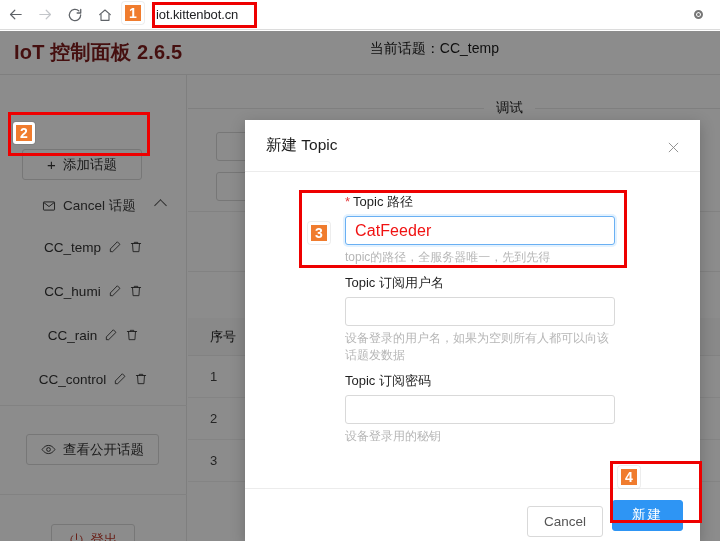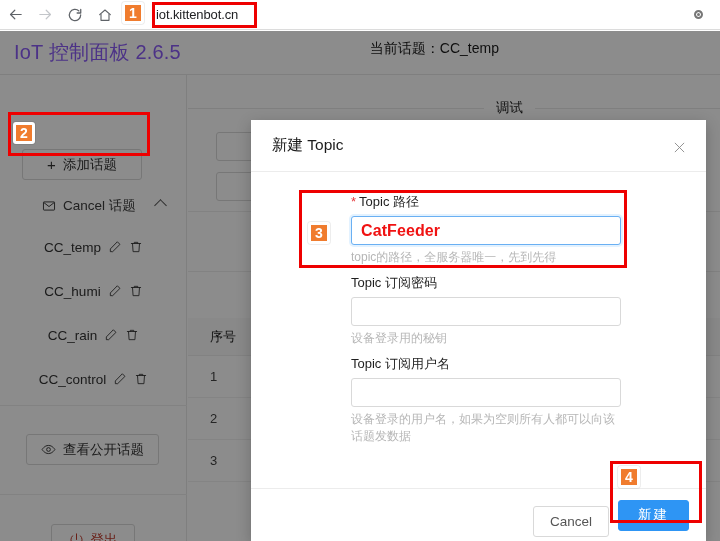--- a/index.html
+++ b/index.html
@@ -58,21 +58,21 @@
     background: rgba(0,0,0,0.45); z-index: 40; pointer-events: none;
   }
 
   
   .app-header {
     position: absolute; left: 0; top: 0; width: 720px; height: 44px;
     background: #fff; border-bottom: 1px solid #e8e8e8;
   }
   .app-title {
     position: absolute; left: 14px; top: 8px;
-    font-size: 20px; color: #8b5cf6; font-weight: 400; letter-spacing: .2px;
+    font-size: 20px; color: #7f1d1d; font-weight: 700; letter-spacing: .2px;
   }
   .current-topic {
     position: absolute; right: 221px; top: 9px;
     font-size: 14px; color: #1b1b1b; white-space: nowrap;
   }
   .current-topic b { font-weight: 400; }
 
   
   .sidebar {
     position: absolute; left: 0; top: 44px; width: 187px; height: 466px;
@@ -163,21 +163,21 @@
   }
   .tbl-row {
     height: 42px; display: flex; align-items: center;
     border-bottom: 1px solid #f0f0f0;
     font-size: 13px; color: #444;
   }
   .cell-idx { width: 70px; padding-left: 22px; }
 
   
   .modal {
-    position: absolute; left: 251px; top: 89px;
+    position: absolute; left: 245px; top: 89px;
     width: 455px; height: 421px;
     background: #fff; z-index: 60;
     box-shadow: 0 4px 14px rgba(0,0,0,.22);
   }
   .modal-head {
     position: relative; height: 52px;
     border-bottom: 1px solid #ececec;
     display: flex; align-items: center; padding-left: 21px;
   }
   .modal-title { font-size: 15.5px; color: #1b1b1b; font-weight: 400; }
@@ -196,21 +196,21 @@
   .field-input {
     width: 270px; height: 29px;
     border: 1px solid #d9d9d9; border-radius: 3px; background: #fff;
     padding: 0 9px; font-size: 13px; color: #333;
     display: flex; align-items: center;
   }
   .field-input.focused {
     border-color: #6ab0f3; box-shadow: 0 0 0 2px rgba(24,144,255,.12);
   }
   .input-value-hl {
-    color: #f01212; font-weight: 700; font-size: 16px; letter-spacing: .1px;
+    color: #f01212; font-weight: 400; font-size: 16px; letter-spacing: .1px;
   }
   .field-hint {
     font-size: 12px; color: #b6b6b6; margin-top: 4px; line-height: 17px;
     width: 272px;
   }
   .field-block { margin-bottom: 9px; }
 
   .modal-foot {
     position: absolute; left: 0; right: 0; bottom: 0; height: 53px;
     border-top: 1px solid #ececec;
@@ -458,35 +458,35 @@
           <div class="field-label">
             <span class="req-star">*</span><span>Topic 路径</span>
           </div>
           <div class="field-input focused">
             <span class="input-value-hl">CatFeeder</span>
           </div>
           <div class="field-hint">topic的路径，全服务器唯一，先到先得</div>
         </div>
 
         <div class="field-block">
+          <div class="field-label">Topic 订阅用户名</div>
+          <div class="field-input" title="">
+            <span></span>
+          </div>
+          <div class="field-hint">设备登录的用户名，如果为空则所有人都可以向该话题发数据</div>
+        </div>
+
+        <div class="field-block">
           <div class="field-label">Topic 订阅密码</div>
           <div class="field-input" title="">
             <span></span>
           </div>
           <div class="field-hint">设备登录用的秘钥</div>
         </div>
 
-        <div class="field-block">
-          <div class="field-label">Topic 订阅用户名</div>
-          <div class="field-input" title="">
-            <span></span>
-          </div>
-          <div class="field-hint">设备登录的用户名，如果为空则所有人都可以向该话题发数据</div>
-        </div>
-
       </div>
 
       <div class="modal-foot">
         <div class="btn-cancel">
           <span>Cancel</span>
         </div>
         <div class="btn-primary">
           <span>新建</span>
         </div>
       </div>

